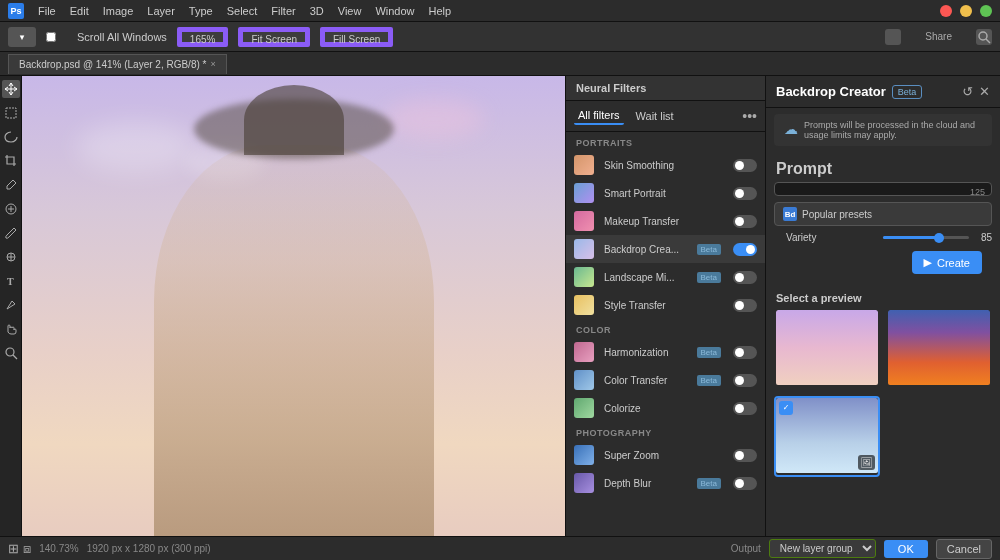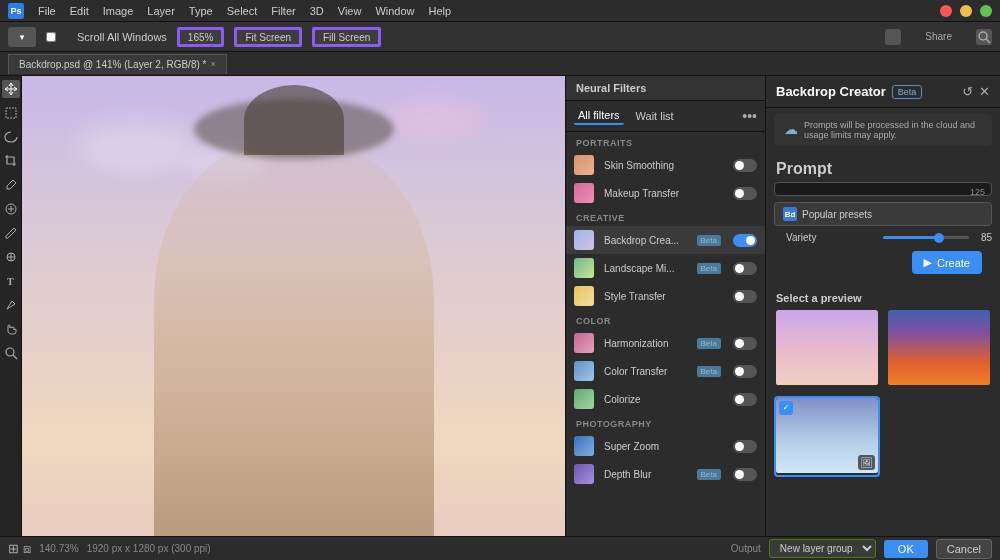--- a/index.html
+++ b/index.html
@@ -10,21 +10,21 @@
     .menu-bar .app-icon { width: 16px; height: 16px; background: #2b7de9; border-radius: 2px; display: flex; align-items: center; justify-content: center; color: white; font-weight: bold; font-size: 9px; }
     .menu-bar span { font-size: 11px; color: #ccc; cursor: pointer; }
     .window-controls { margin-left: auto; display: flex; gap: 8px; }
     .win-btn { width: 12px; height: 12px; border-radius: 50%; border: none; cursor: pointer; }
     .win-min { background: #f0bf4c; }
     .win-max { background: #5fc454; }
     .win-close { background: #fc5753; }
 
     
     .toolbar { background: #323232; height: 30px; display: flex; align-items: center; padding: 0 8px; gap: 10px; border-bottom: 1px solid #111; }
-    .toolbar-btn { background: #3d3d3d; border: 3px solid #8b5cf6; color: #ccc; font-size: 10px; padding: 2px 8px; border-radius: 2px; cursor: pointer; height: 20px; }
+    .toolbar-btn { background: #3d3d3d; border: 5px solid #8b5cf6; color: #ccc; font-size: 10px; padding: 2px 8px; border-radius: 2px; cursor: pointer; height: 20px; }
     .toolbar-text { color: #ccc; font-size: 11px; margin-left: 11px; }
 
     
     .tab-bar { background: #2c2c2c; height: 24px; display: flex; align-items: center; padding: 0 8px; border-bottom: 1px solid #111; }
     .tab { background: #3a3a3a; border: 1px solid #555; border-bottom: none; color: #ccc; font-size: 10px; padding: 4px 10px; cursor: pointer; display: flex; align-items: center; gap: 4px; }
     .tab .close-x { color: #999; font-size: 9px; }
 
     
     .main { display: flex; height: calc(560px - 22px - 30px - 24px - 24px); }
 
@@ -259,26 +259,30 @@
     </div>
     <div class="filter-list">
 
       <div class="filter-section-label">PORTRAITS</div>
       <div class="filter-item">
         <div class="filter-thumb ft-skin"></div>
         <span class="filter-name">Skin Smoothing</span>
         <button class="toggle-switch toggle-off"></button>
       </div>
       <div class="filter-item">
+        <div class="filter-thumb ft-portrait"></div>
+        <span class="filter-name">Smart Portrait</span>
+        <button class="toggle-switch toggle-off"></button>
+      </div>
+      <div class="filter-item">
         <div class="filter-thumb ft-makeup"></div>
         <span class="filter-name">Makeup Transfer</span>
         <button class="toggle-switch toggle-off"></button>
       </div>
 
-      <div class="filter-section-label">CREATIVE</div>
       <div class="filter-item active" style="background:#3a3a3a;">
         <div class="filter-thumb ft-backdrop"></div>
         <span class="filter-name">Backdrop Crea...</span>
         <span class="filter-badge">Beta</span>
         <button class="toggle-switch toggle-on"></button>
       </div>
       <div class="filter-item">
         <div class="filter-thumb ft-landscape"></div>
         <span class="filter-name">Landscape Mi...</span>
         <span class="filter-badge">Beta</span>

